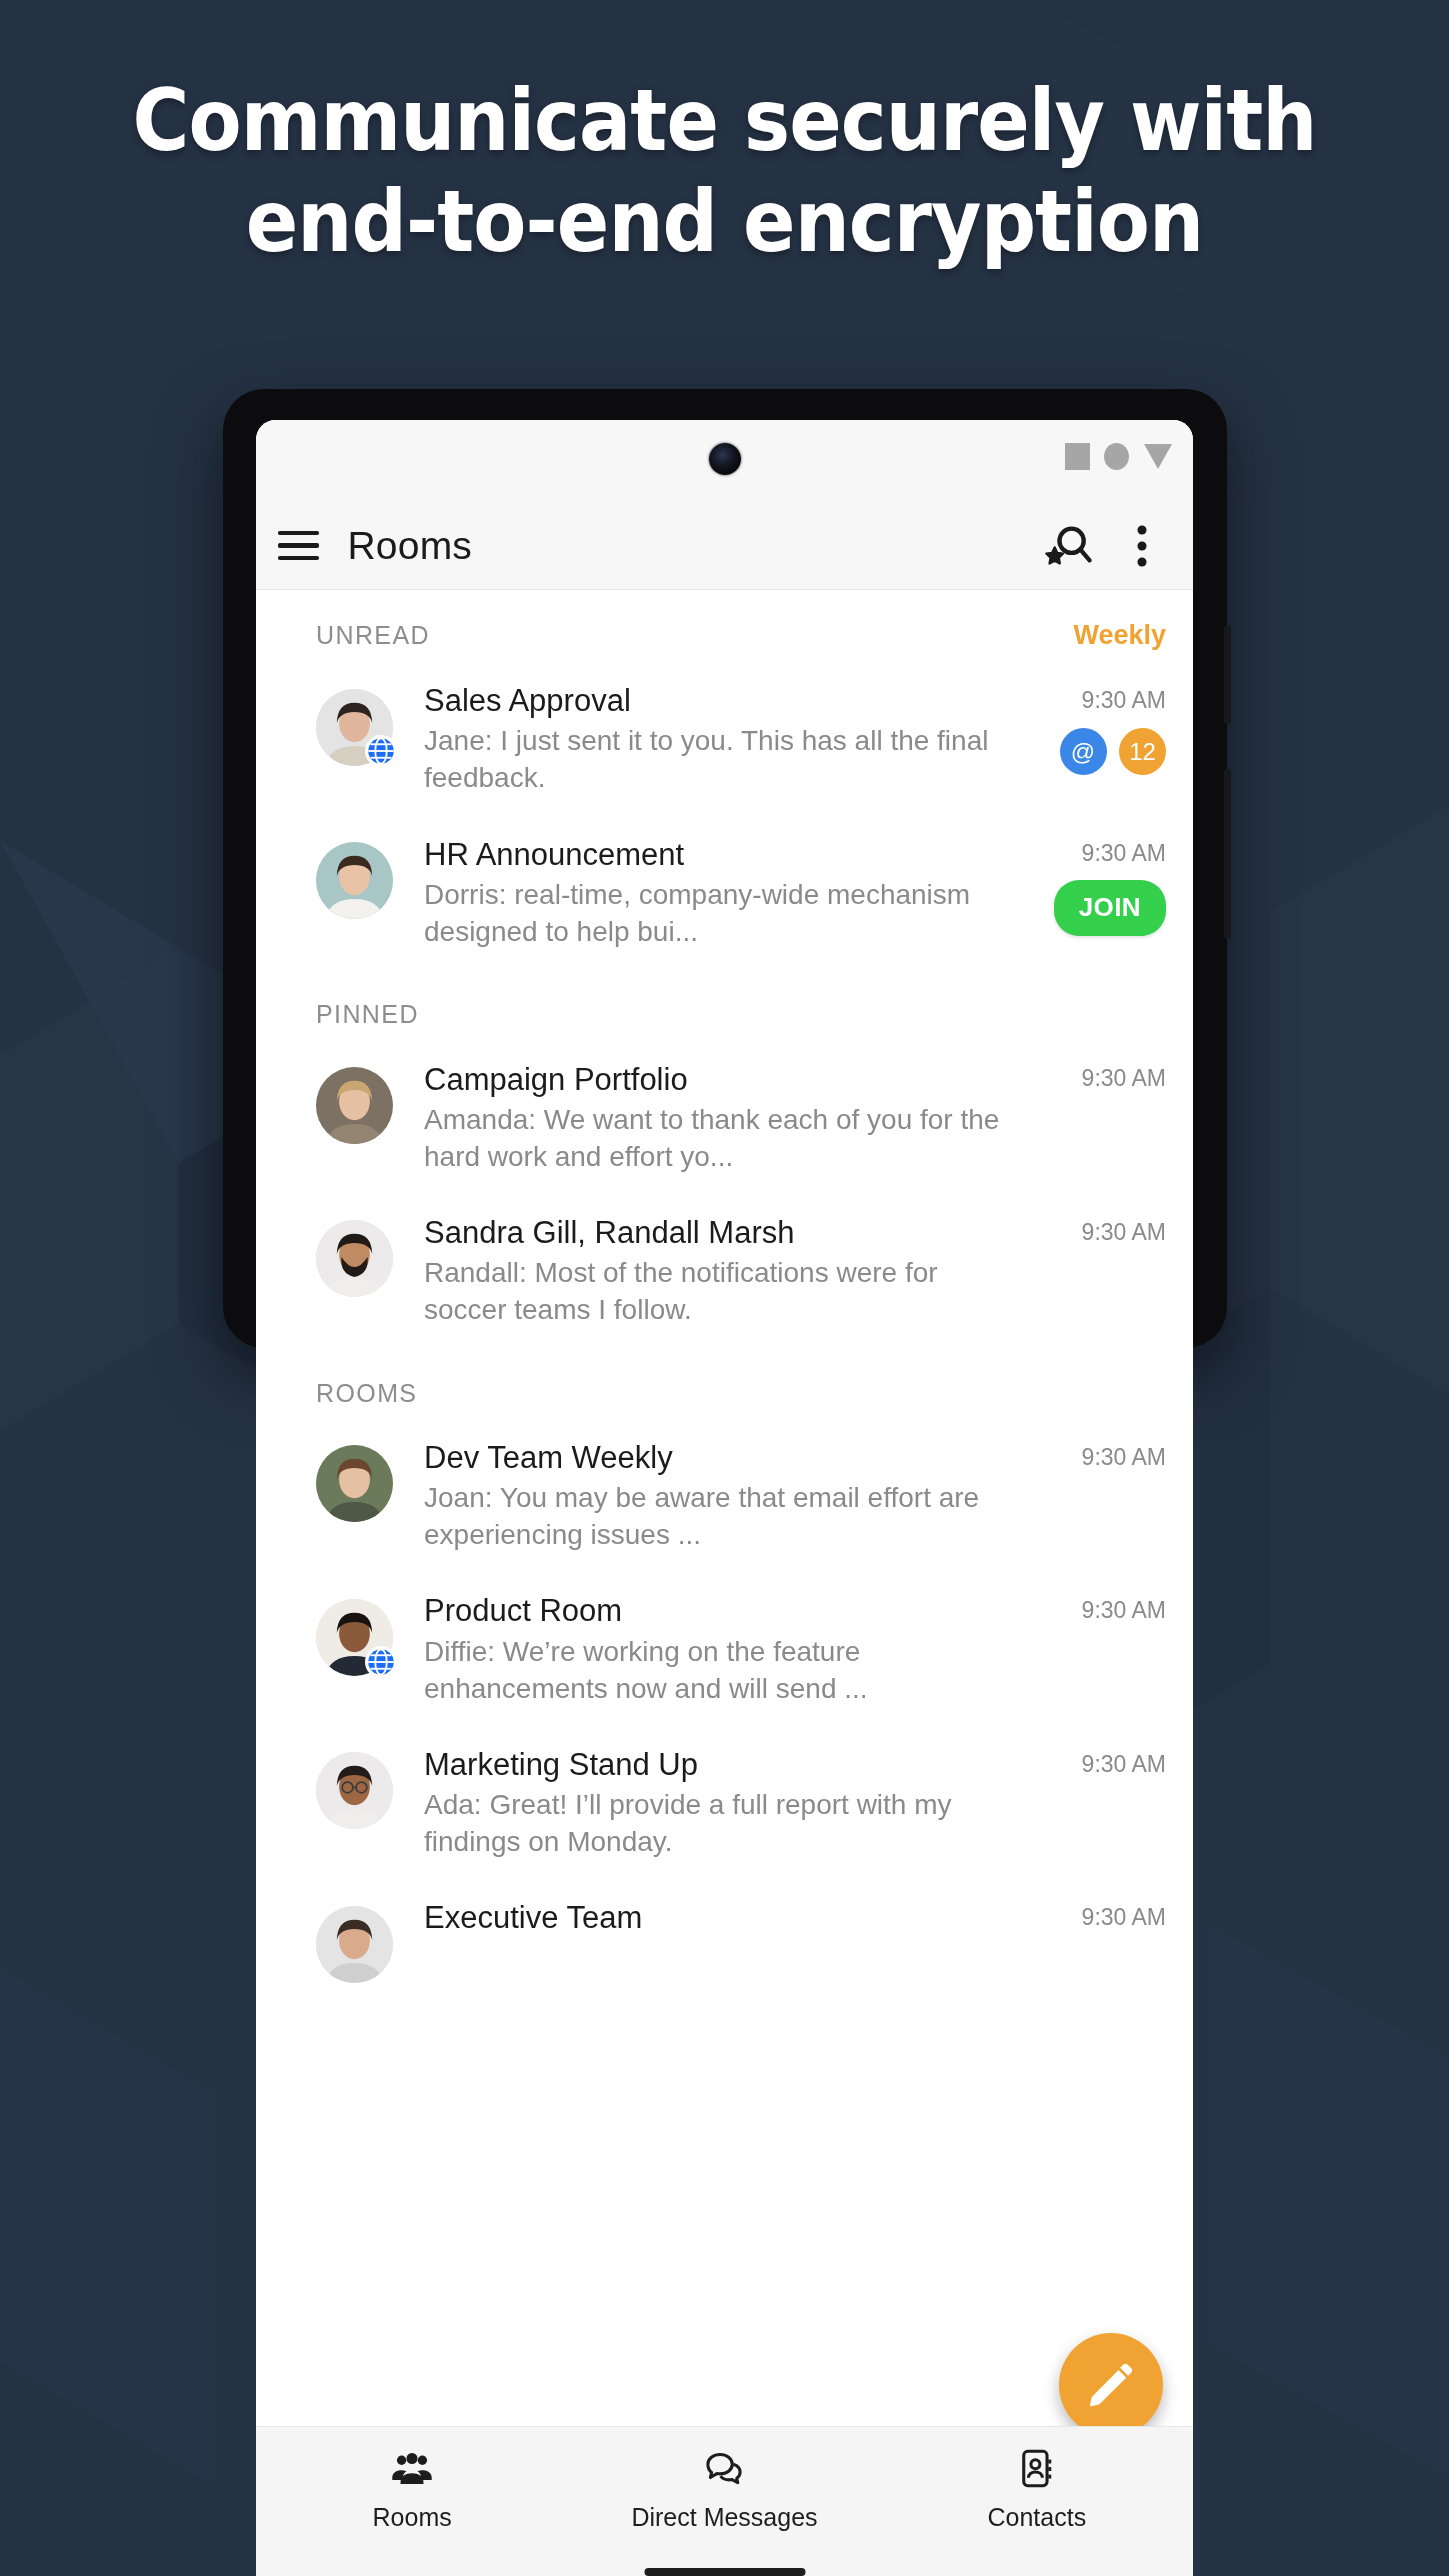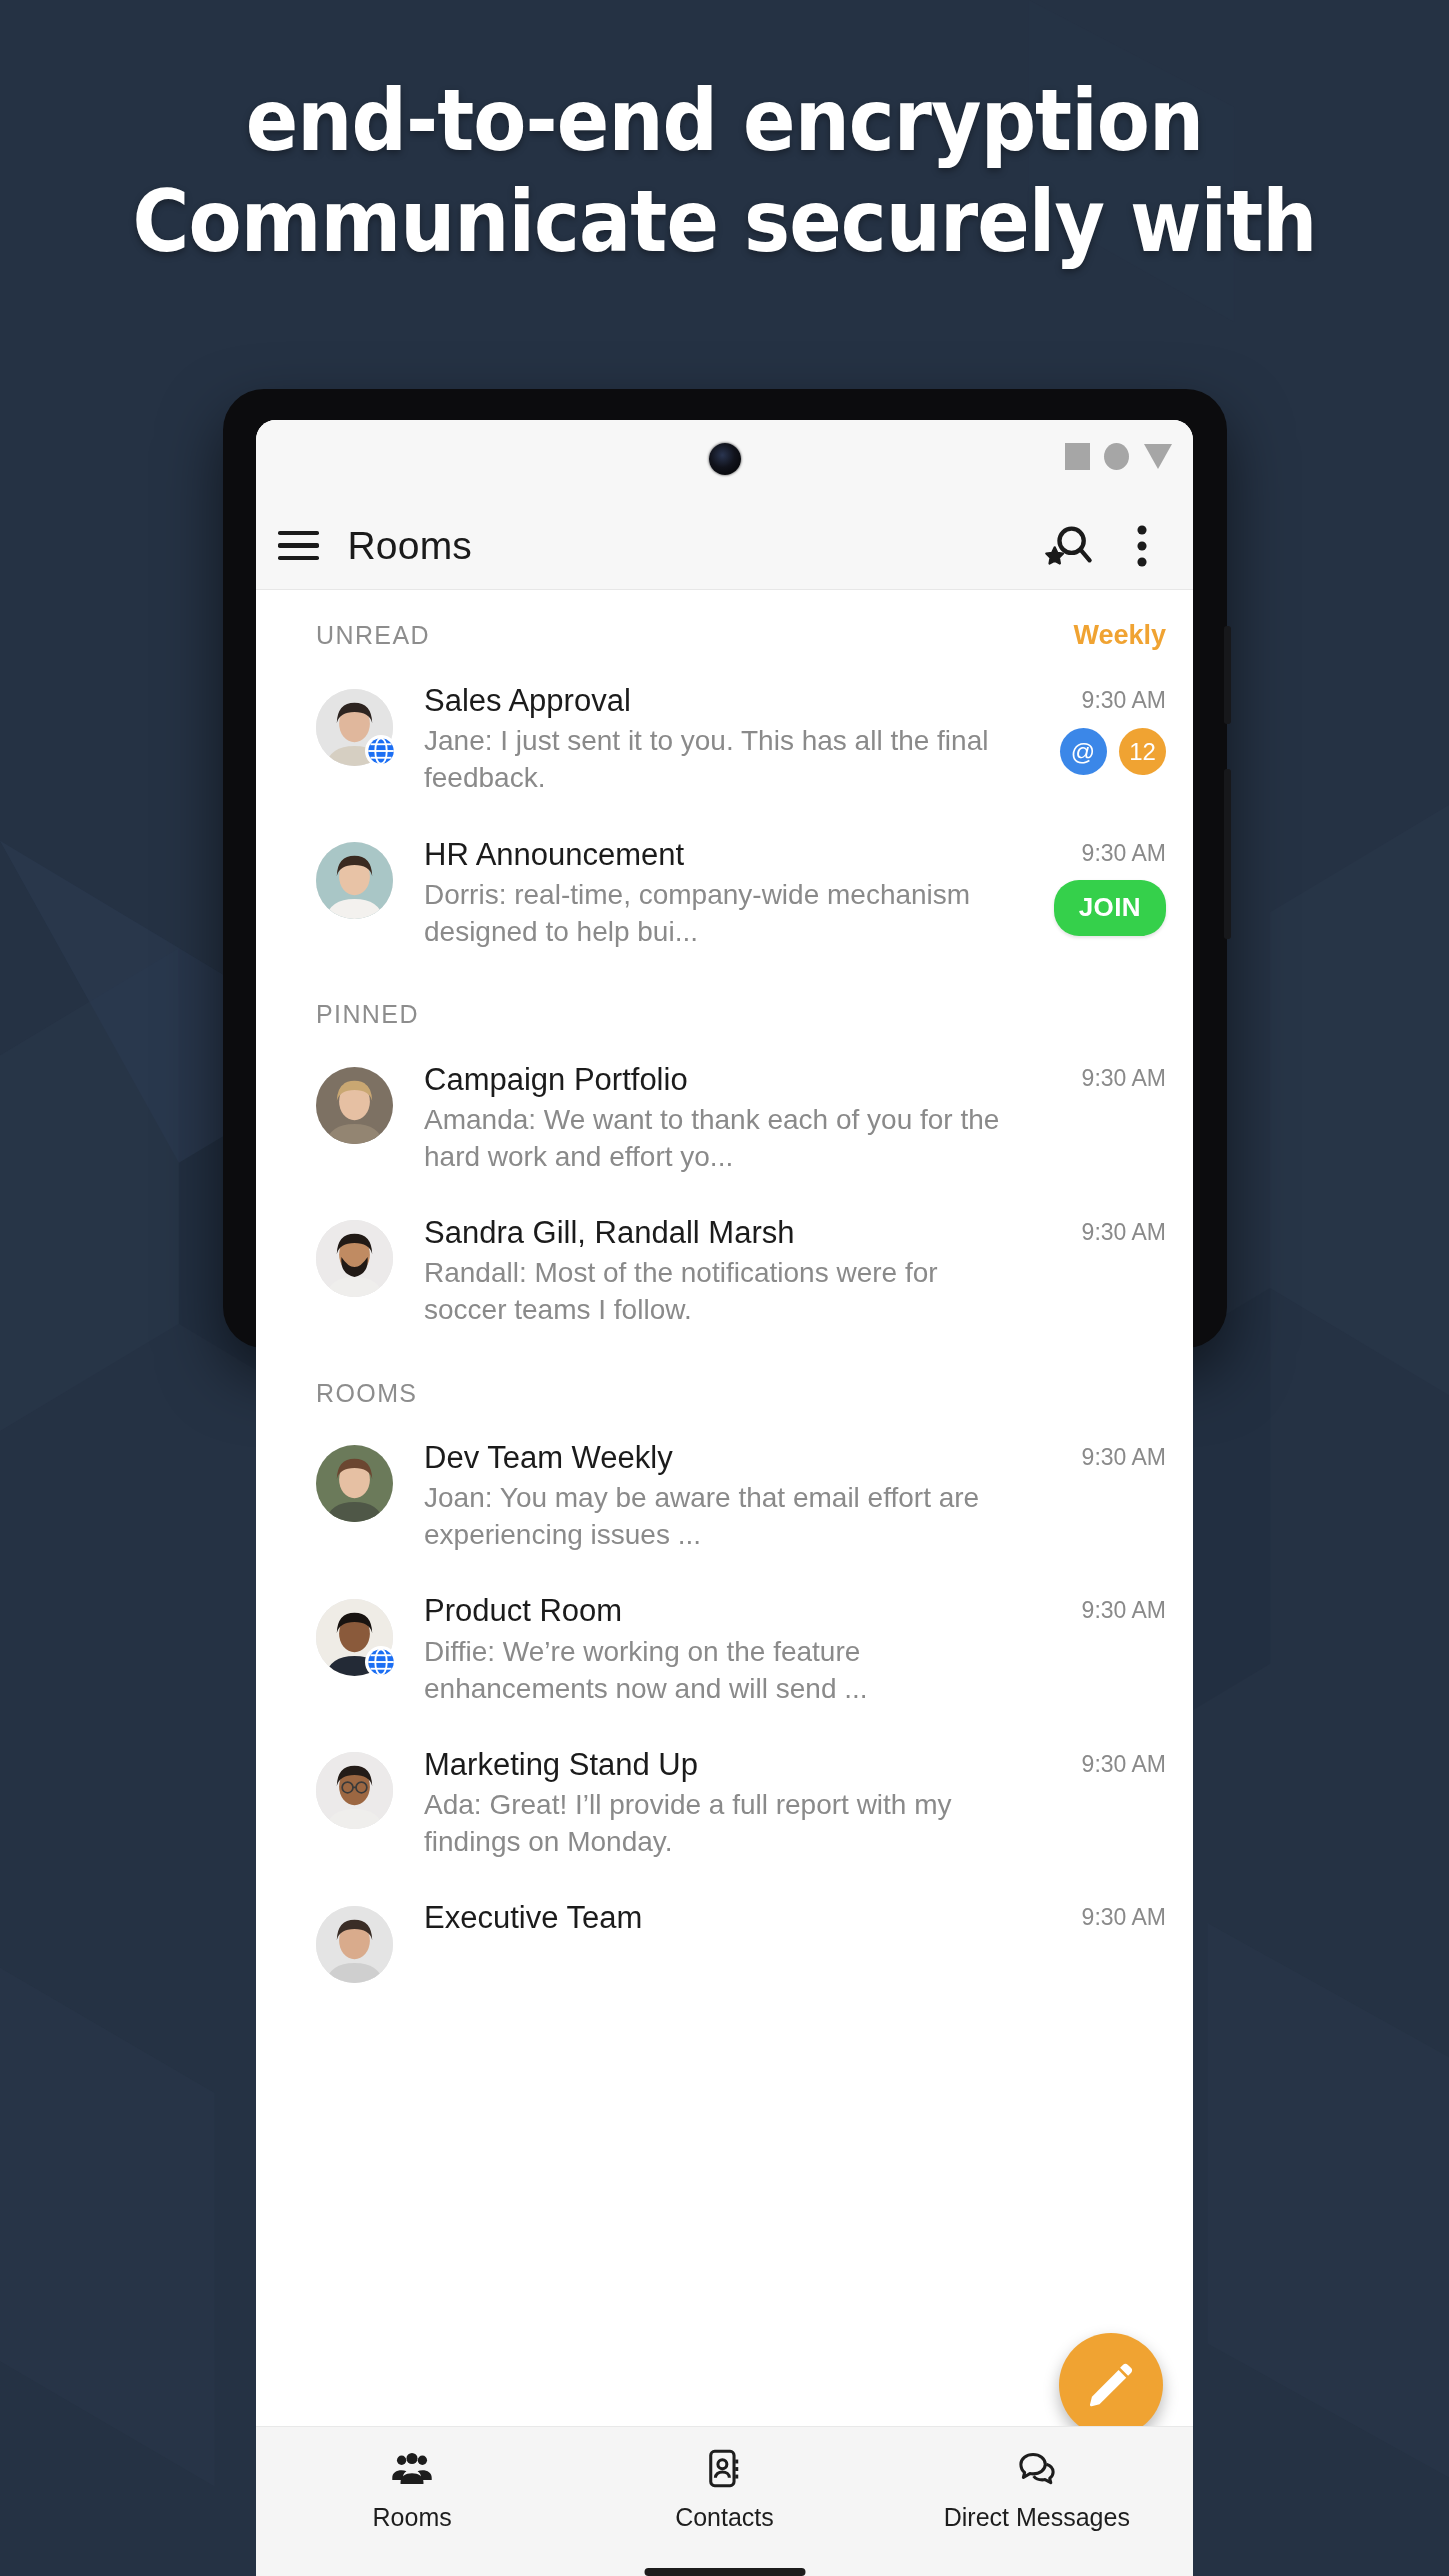--- a/index.html
+++ b/index.html
@@ -220,22 +220,22 @@
     <polygon points="0,940 200,1060 400,1180 200,1300" fill="#30405a" opacity="0.75"></polygon>
     <polygon points="1620,1560 1420,1440 1420,1020 1620,900" fill="#2b384b"></polygon>
     <polygon points="1420,1440 1220,1560 1220,1980 1420,1860" fill="#212d3e"></polygon>
     <polygon points="1620,2300 1350,2150 1350,2620 1620,2770" fill="#2a374a"></polygon>
     <polygon points="0,2200 240,2340 240,2780 0,2640" fill="#2a374a"></polygon>
     <polygon points="1150,230 1380,360 1380,120 1150,0" fill="#2a374a" opacity="0.55"></polygon>
   </g>
 </svg>
 
 <div class="headline">
+  <span>Communicate securely with</span>
   <span>end-to-end encryption</span>
-  <span>Communicate securely with</span>
 </div>
 
 <div class="device-body"></div>
 <div class="side-btn" style="left:1224px; top:626px; width:7.2px; height:98px;"></div>
 <div class="side-btn" style="left:1224px; top:769px; width:7.2px; height:170px;"></div>
 
 <div class="device-screen">
 
   <div class="status-bar">
     <div class="punch-hole"></div>
@@ -482,32 +482,32 @@
             <circle cx="17.8" cy="7.4" r="2.6"></circle>
             <circle cx="12" cy="6.4" r="3.1"></circle>
             <path d="M1 17.2c0-2.7 2.3-4.2 5.2-4.2 1 0 1.9 .2 2.7 .5-1.3 .9-2 2.1-2 3.7v1.2H1z"></path>
             <path d="M23 17.2c0-2.7-2.3-4.2-5.2-4.2-1 0-1.9 .2-2.7 .5 1.3 .9 2 2.1 2 3.7v1.2H23z"></path>
             <path d="M5.6 19.6c0-3.2 2.8-5 6.4-5s6.4 1.8 6.4 5v1H5.6z"></path>
           </svg></span>
         <span class="nav-label">Rooms</span>
       </div>
       <div class="nav-item">
         <span><svg viewBox="0 0 24 24" fill="none" stroke="#1d1d1d" stroke-width="1.7" stroke-linejoin="round">
+            <path d="M3 9.6c0-3.2 3.1-5.4 6.8-5.4s6.8 2.2 6.8 5.4-3.1 5.4-6.8 5.4c-.6 0-1.2-.05-1.8-.15L4.4 17l.7-2.8C3.8 13.2 3 11.5 3 9.6z"></path>
+            <path d="M17.2 9.6c2.3 .7 3.8 2.4 3.8 4.4 0 1.4-.7 2.7-1.9 3.5l.6 2.4-3.2-1.7c-.5 .1-1 .15-1.5 .15-2.1 0-3.9-.8-4.9-2.1"></path>
+          </svg></span>
+        <span class="nav-label">Direct Messages</span>
+      </div>
+      <div class="nav-item">
+        <span><svg viewBox="0 0 24 24" fill="none" stroke="#1d1d1d" stroke-width="1.7" stroke-linejoin="round">
             <rect x="4.6" y="2.4" width="13" height="19.2" rx="2.2"></rect>
             <circle cx="11.1" cy="9.6" r="2.5"></circle>
             <path d="M7.2 17.2c0-2.1 1.8-3.3 3.9-3.3s3.9 1.2 3.9 3.3"></path>
             <line x1="19.1" y1="7" x2="19.1" y2="9.2"></line>
             <line x1="19.1" y1="11.2" x2="19.1" y2="13.4"></line>
             <line x1="19.1" y1="15.4" x2="19.1" y2="17.6"></line>
           </svg></span>
         <span class="nav-label">Contacts</span>
       </div>
-      <div class="nav-item">
-        <span><svg viewBox="0 0 24 24" fill="none" stroke="#1d1d1d" stroke-width="1.7" stroke-linejoin="round">
-            <path d="M3 9.6c0-3.2 3.1-5.4 6.8-5.4s6.8 2.2 6.8 5.4-3.1 5.4-6.8 5.4c-.6 0-1.2-.05-1.8-.15L4.4 17l.7-2.8C3.8 13.2 3 11.5 3 9.6z"></path>
-            <path d="M17.2 9.6c2.3 .7 3.8 2.4 3.8 4.4 0 1.4-.7 2.7-1.9 3.5l.6 2.4-3.2-1.7c-.5 .1-1 .15-1.5 .15-2.1 0-3.9-.8-4.9-2.1"></path>
-          </svg></span>
-        <span class="nav-label">Direct Messages</span>
-      </div>
     </div>
   <div class="home-indicator"></div>
 </div>
 
 
 </body></html>

